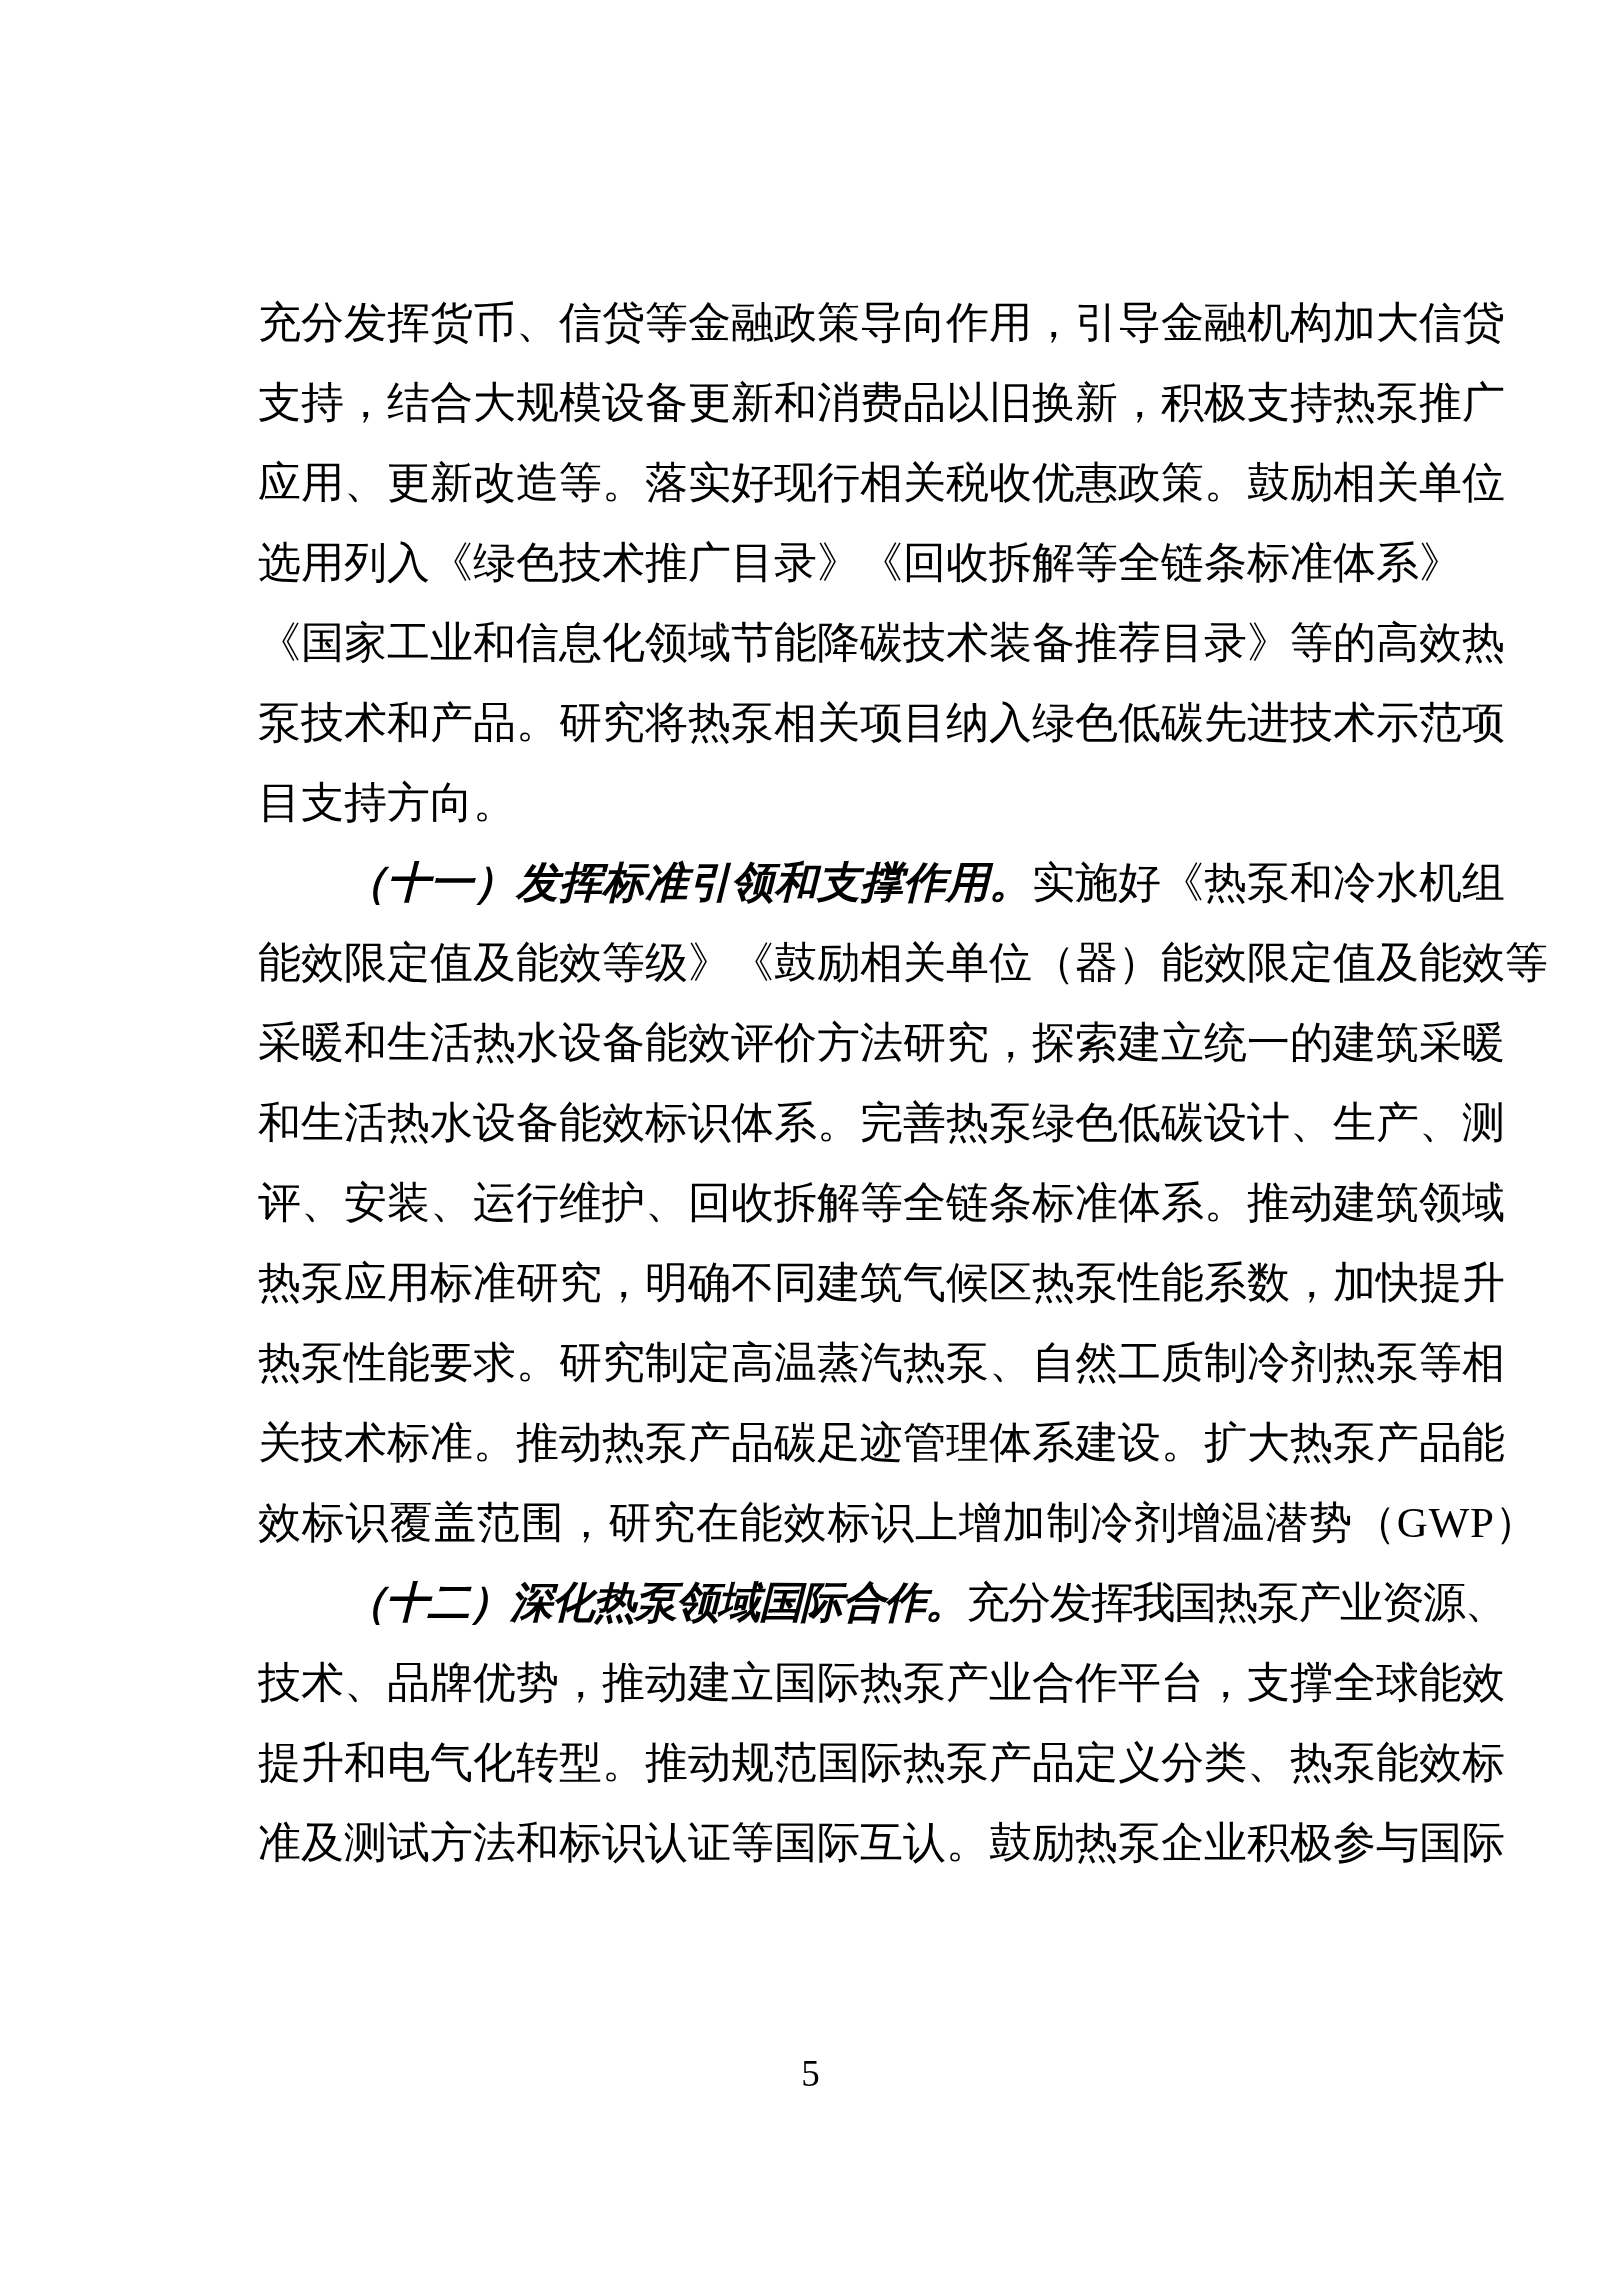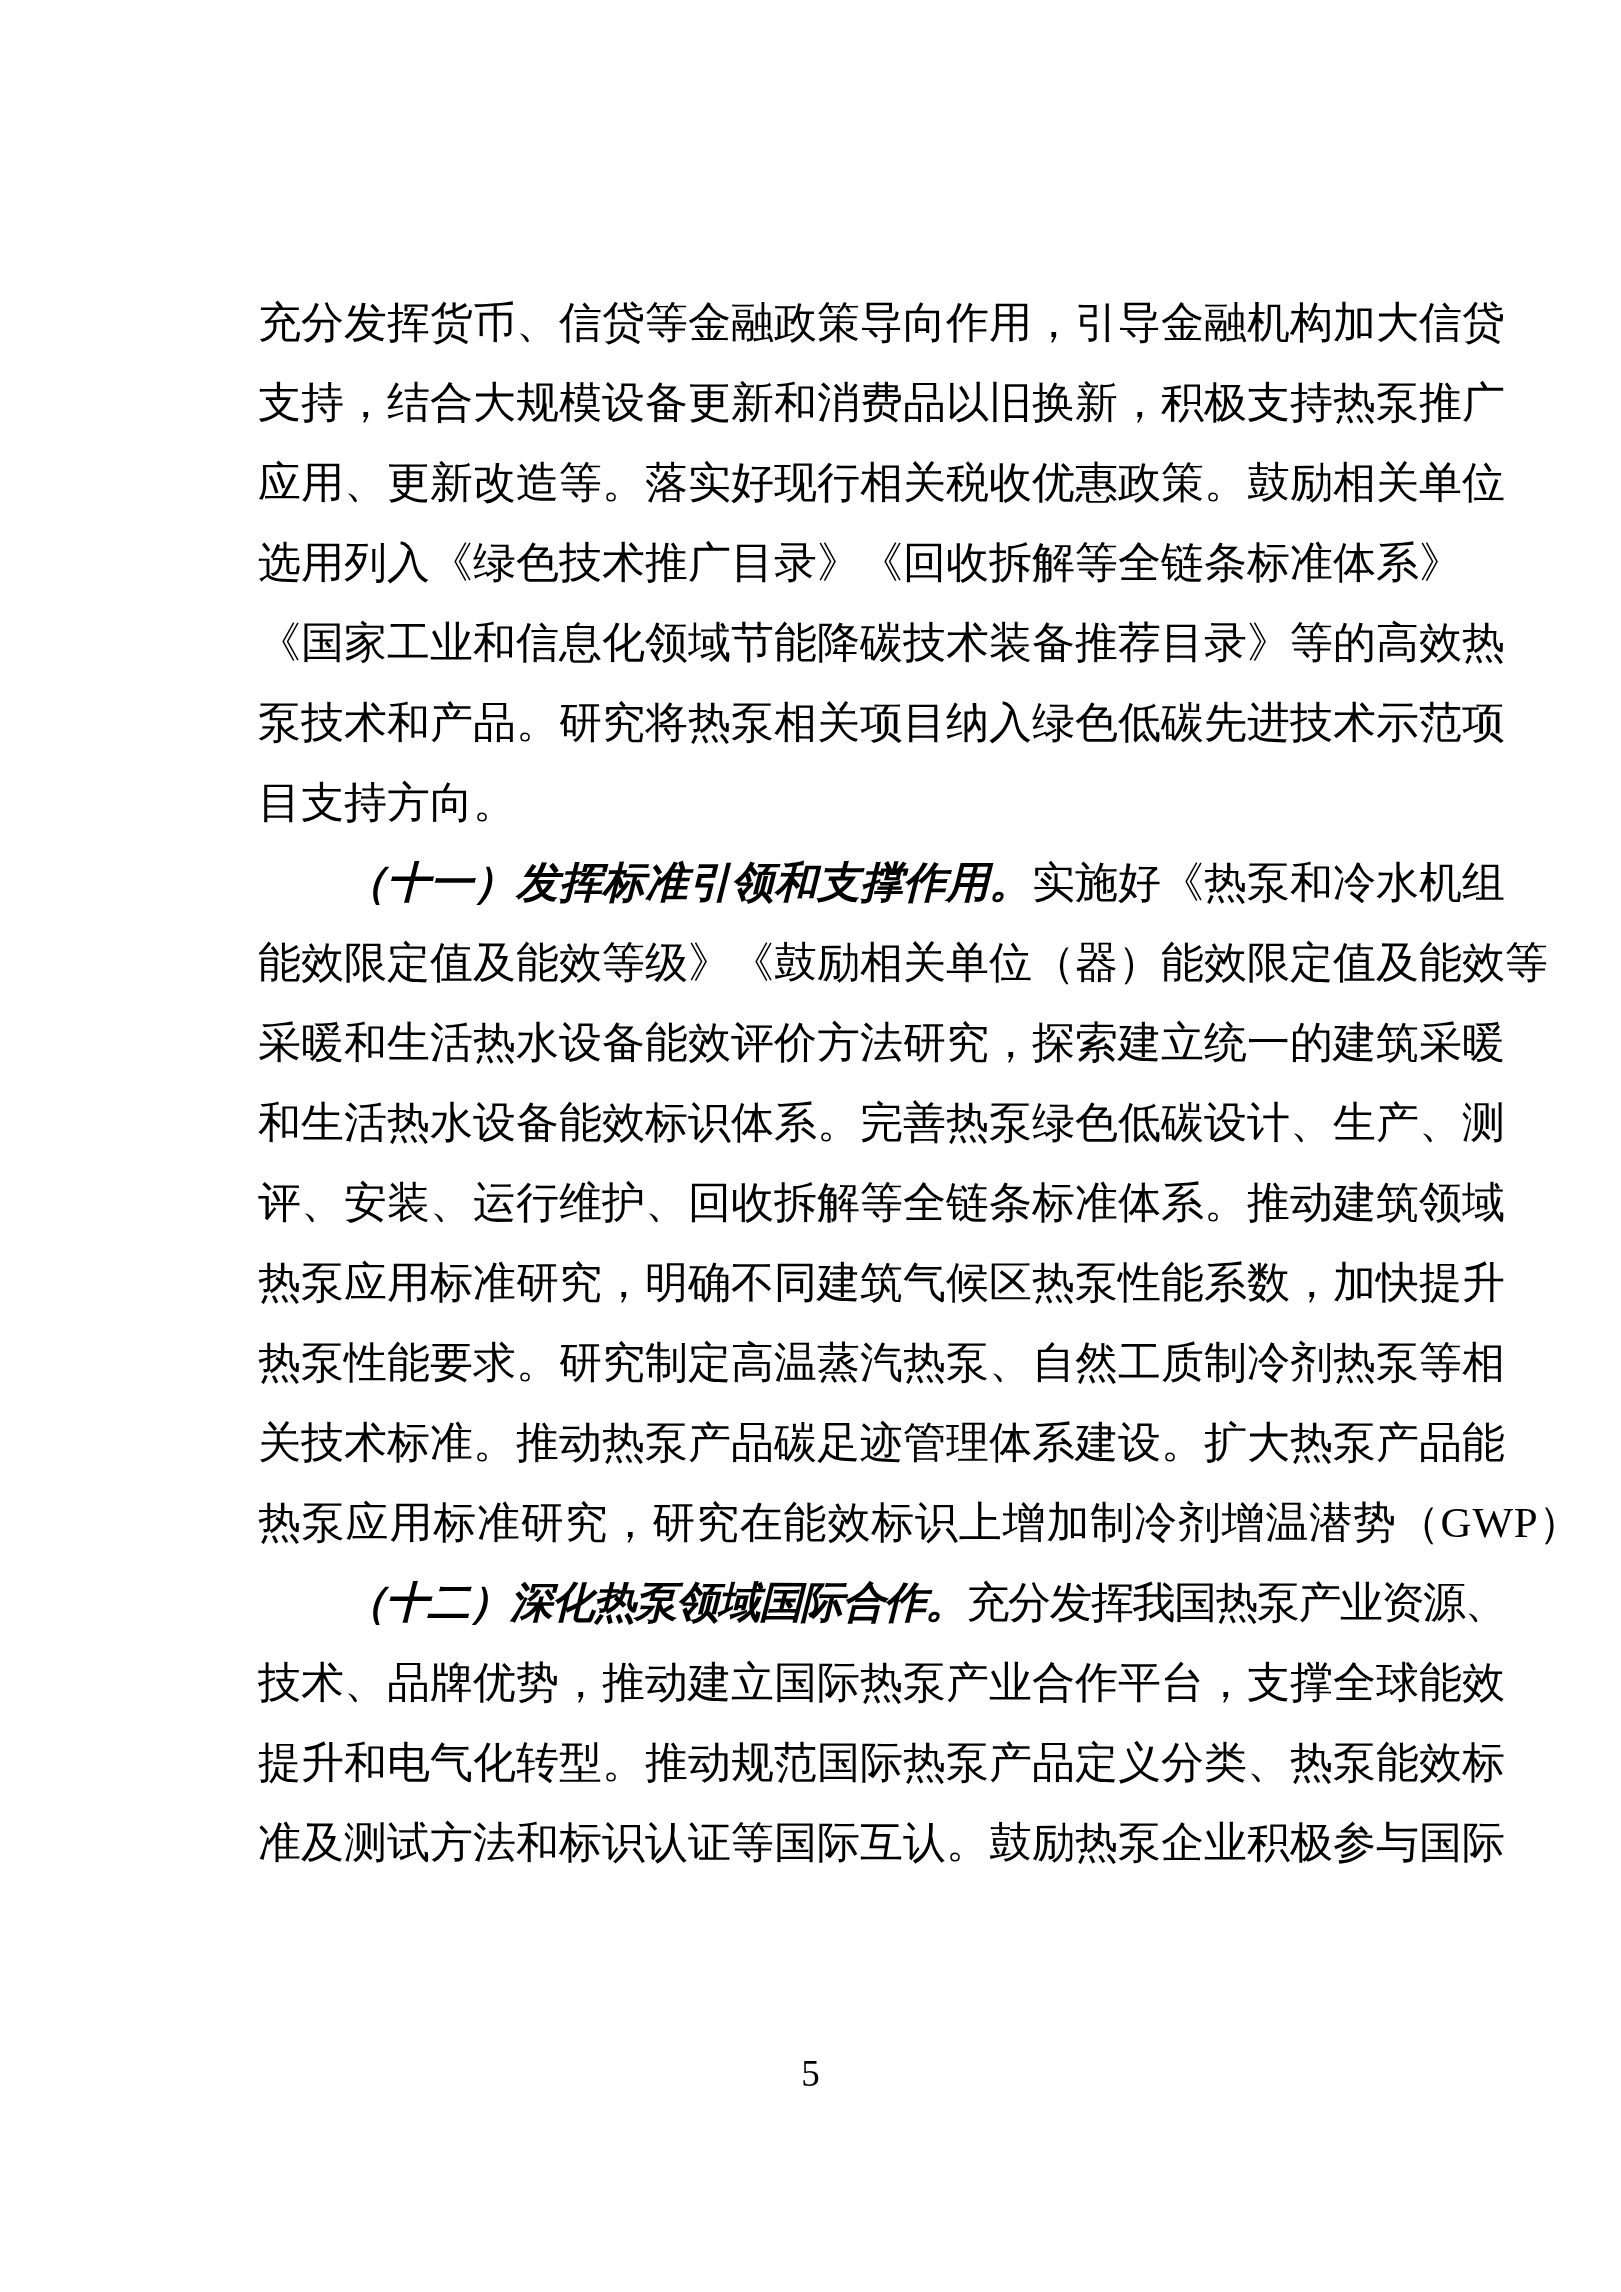--- a/index.html
+++ b/index.html
@@ -65,21 +65,21 @@
       <div class="line"><span class="seg">泵技术和产品。研究将热泵相关项目纳入绿色低碳先进技术示范项</span></div>
       <div class="line"><span class="seg">目支持方向。</span></div>
       <div class="line" style="padding-left: 86px;"><span class="seg-bold">（十一）发挥标准引领和支撑作用。</span><span class="seg">实施好《热泵和冷水机组</span></div>
       <div class="line"><span class="seg">能效限定值及能效等级》《鼓励相关单位（器）能效限定值及能效等</span></div>
       <div class="line"><span class="seg">采暖和生活热水设备能效评价方法研究，探索建立统一的建筑采暖</span></div>
       <div class="line"><span class="seg">和生活热水设备能效标识体系。完善热泵绿色低碳设计、生产、测</span></div>
       <div class="line"><span class="seg">评、安装、运行维护、回收拆解等全链条标准体系。推动建筑领域</span></div>
       <div class="line"><span class="seg">热泵应用标准研究，明确不同建筑气候区热泵性能系数，加快提升</span></div>
       <div class="line"><span class="seg">热泵性能要求。研究制定高温蒸汽热泵、自然工质制冷剂热泵等相</span></div>
       <div class="line"><span class="seg">关技术标准。推动热泵产品碳足迹管理体系建设。扩大热泵产品能</span></div>
-      <div class="line" style="letter-spacing: 0.8px;"><span class="seg">热泵应用标准研究，研究在能效标识上增加制冷剂增温潜势（GWP）</span></div>
+      <div class="line" style="letter-spacing: 0.8px;"><span class="seg">效标识覆盖范围，研究在能效标识上增加制冷剂增温潜势（GWP）</span></div>
       <div class="line" style="padding-left: 86px; letter-spacing: -1.5px;"><span class="seg-bold">（十二）深化热泵领域国际合作。</span><span class="seg">充分发挥我国热泵产业资源、</span></div>
       <div class="line"><span class="seg">技术、品牌优势，推动建立国际热泵产业合作平台，支撑全球能效</span></div>
       <div class="line"><span class="seg">提升和电气化转型。推动规范国际热泵产品定义分类、热泵能效标</span></div>
       <div class="line"><span class="seg">准及测试方法和标识认证等国际互认。鼓励热泵企业积极参与国际</span></div>
     </div>
   <div class="page-number">5</div>
 </div>
 
 
 </body></html>

